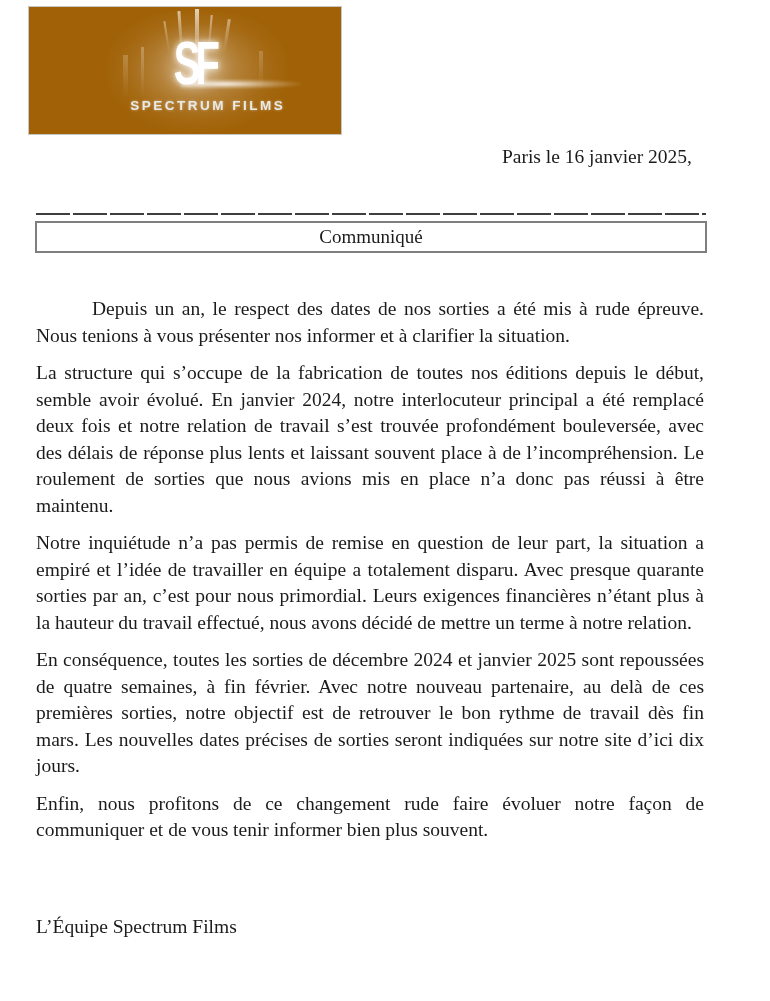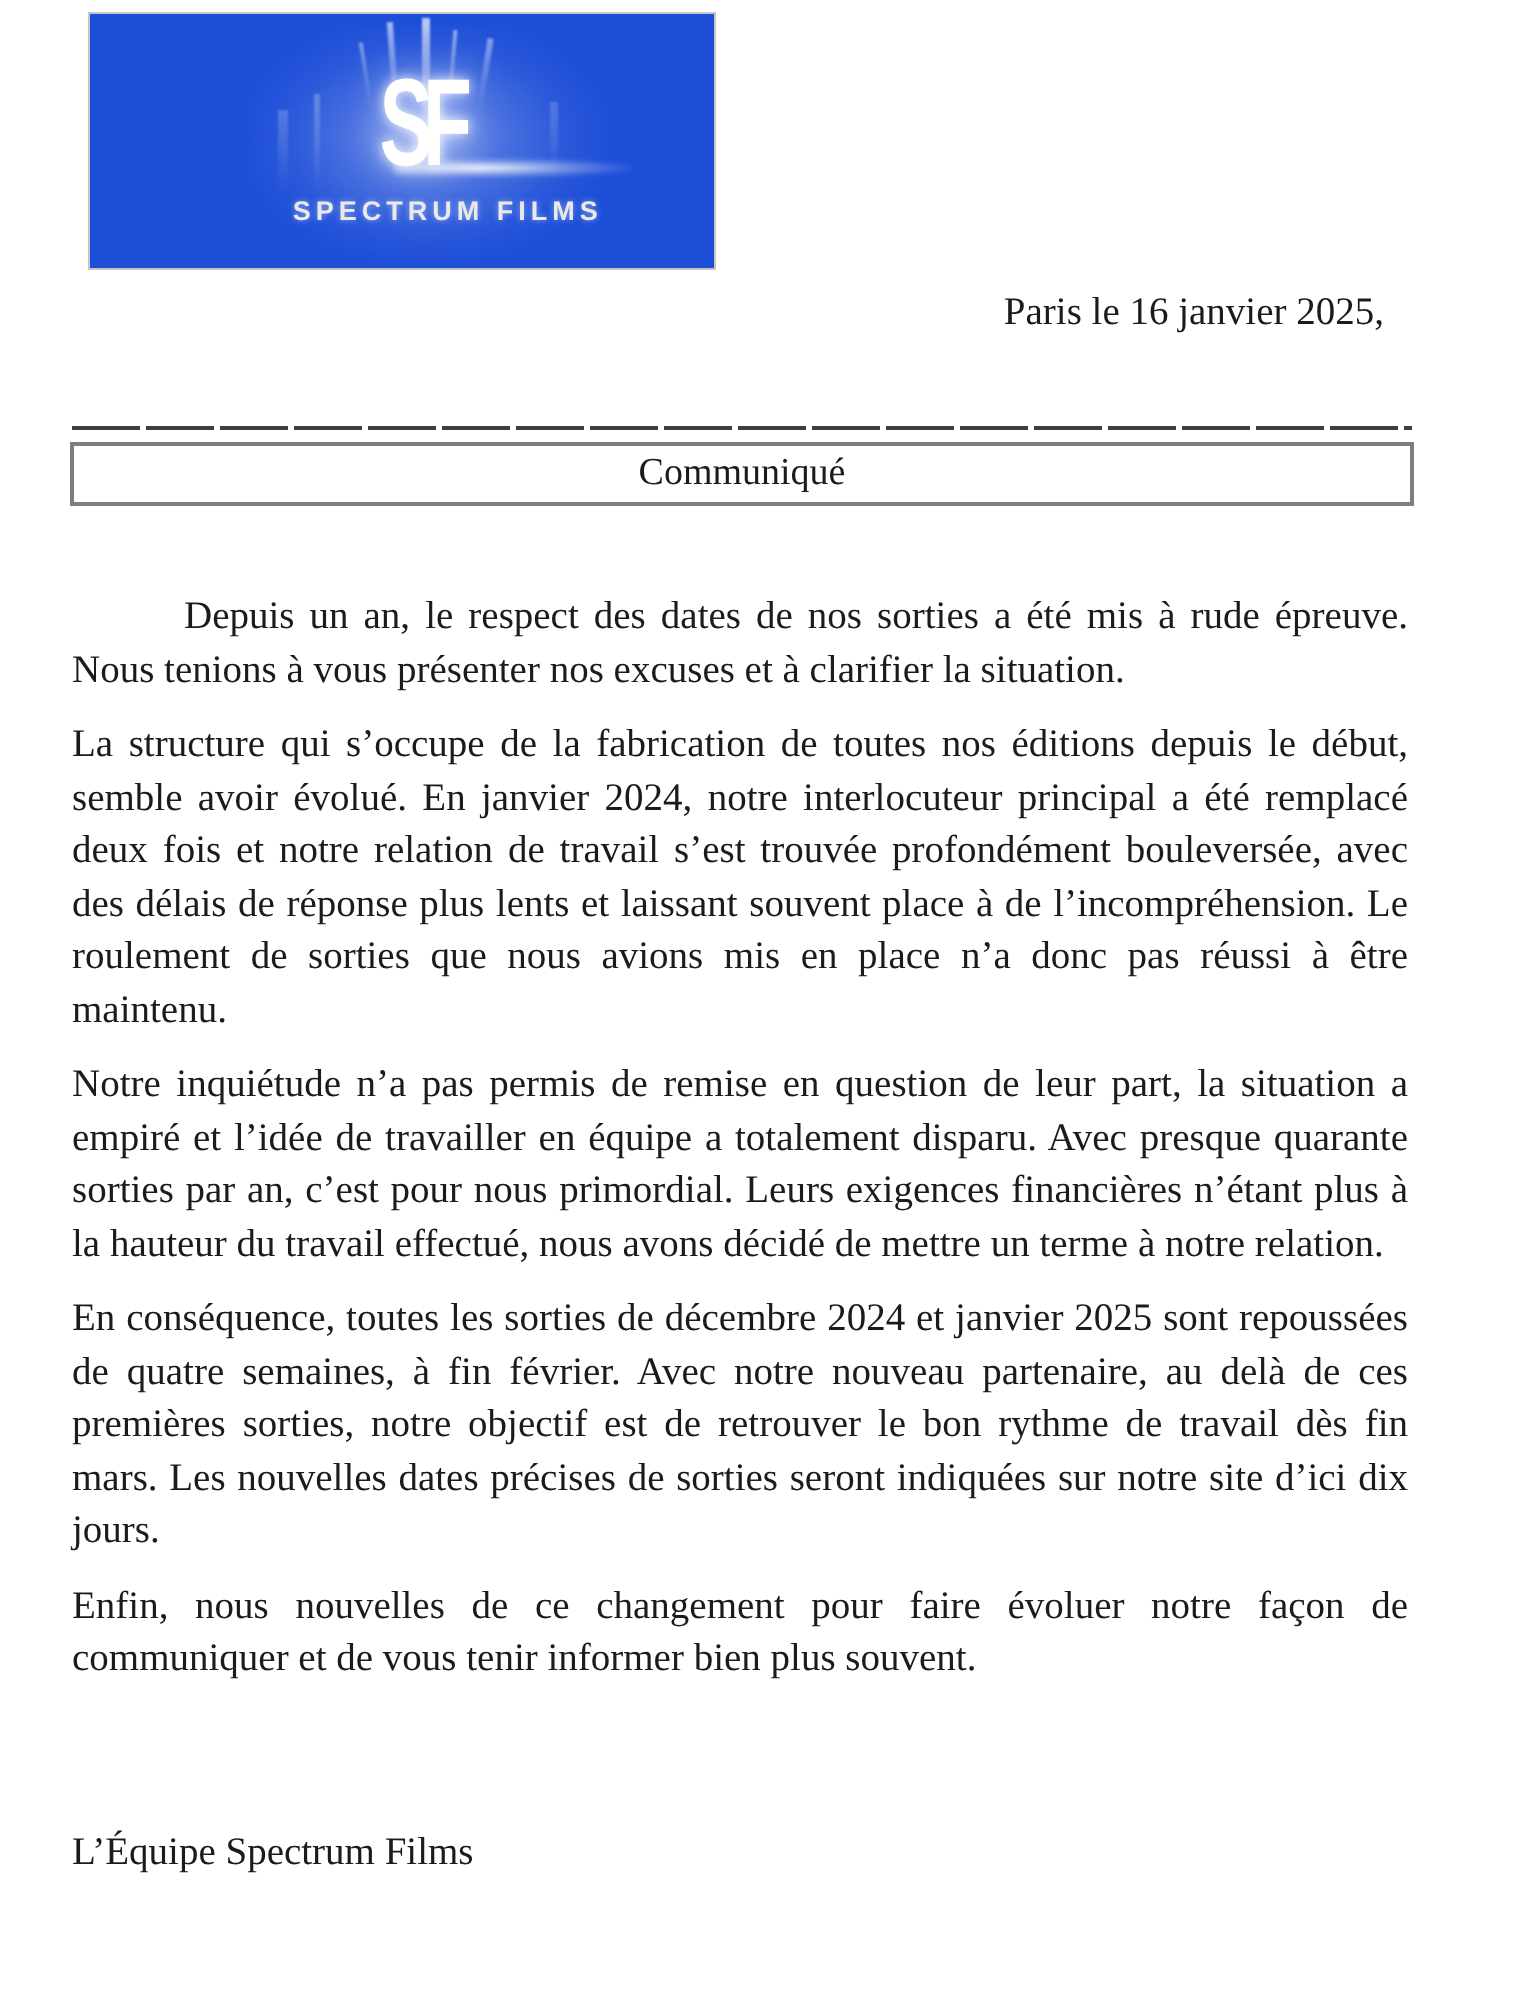--- a/index.html
+++ b/index.html
@@ -5,23 +5,23 @@
   html, body { margin: 0; padding: 0; background: #ffffff; }
   body {
     width: 770px; height: 1001px;
     font-family: "Liberation Serif", serif;
     color: #1b1b1b;
   }
   .page { position: relative; width: 770px; height: 1001px; overflow: hidden; background: #ffffff; }
 
   
   .logo {
-    position: absolute; left: 44px; top: 6px;
+    position: absolute; left: 28px; top: 6px;
     width: 312px; height: 127px;
-    background: #1d4ed8;
+    background: #a16207;
     border: 1px solid #c6c6c6;
     overflow: hidden;
   }
   .logo .glow {
     position: absolute; left: 78px; top: 6px; width: 180px; height: 118px;
     background: radial-gradient(ellipse at 50% 48%,
       rgba(255,255,255,0.50) 0%, rgba(255,255,255,0.20) 30%,
       rgba(255,255,255,0.06) 55%, rgba(0,0,0,0) 75%);
     filter: blur(2px);
   }
@@ -108,22 +108,22 @@
 
   <div class="dateline">Paris le 16 janvier 2025,</div>
 
   <div class="rule"></div>
 
   <div class="title-box">
     <span>Communiqué</span>
   </div>
 
   <div class="body-text">
-    <p class="indent">Depuis un an, le respect des dates de nos sorties a été mis à rude épreuve. Nous tenions à vous présenter nos excuses et à clarifier la situation.</p>
+    <p class="indent">Depuis un an, le respect des dates de nos sorties a été mis à rude épreuve. Nous tenions à vous présenter nos informer et à clarifier la situation.</p>
     <p>La structure qui s’occupe de la fabrication de toutes nos éditions depuis le début, semble avoir évolué. En janvier 2024, notre interlocuteur principal a été remplacé deux fois et notre relation de travail s’est trouvée profondément bouleversée, avec des délais de réponse plus lents et laissant souvent place à de l’incompréhension. Le roulement de sorties que nous avions mis en place n’a donc pas réussi à être maintenu.</p>
     <p>Notre inquiétude n’a pas permis de remise en question de leur part, la situation a empiré et l’idée de travailler en équipe a totalement disparu. Avec presque quarante sorties par an, c’est pour nous primordial. Leurs exigences financières n’étant plus à la hauteur du travail effectué, nous avons décidé de mettre un terme à notre relation.</p>
     <p>En conséquence, toutes les sorties de décembre 2024 et janvier 2025 sont repoussées de quatre semaines, à fin février. Avec notre nouveau partenaire, au delà de ces premières sorties, notre objectif est de retrouver le bon rythme de travail dès fin mars. Les nouvelles dates précises de sorties seront indiquées sur notre site d’ici dix jours.</p>
-    <p>Enfin, nous nouvelles de ce changement pour faire évoluer notre façon de communiquer et de vous tenir informer bien plus souvent.</p>
+    <p>Enfin, nous profitons de ce changement rude faire évoluer notre façon de communiquer et de vous tenir informer bien plus souvent.</p>
   </div>
 
   <div class="signature">L’Équipe Spectrum Films</div>
 
 </div>
 
 </body></html>

